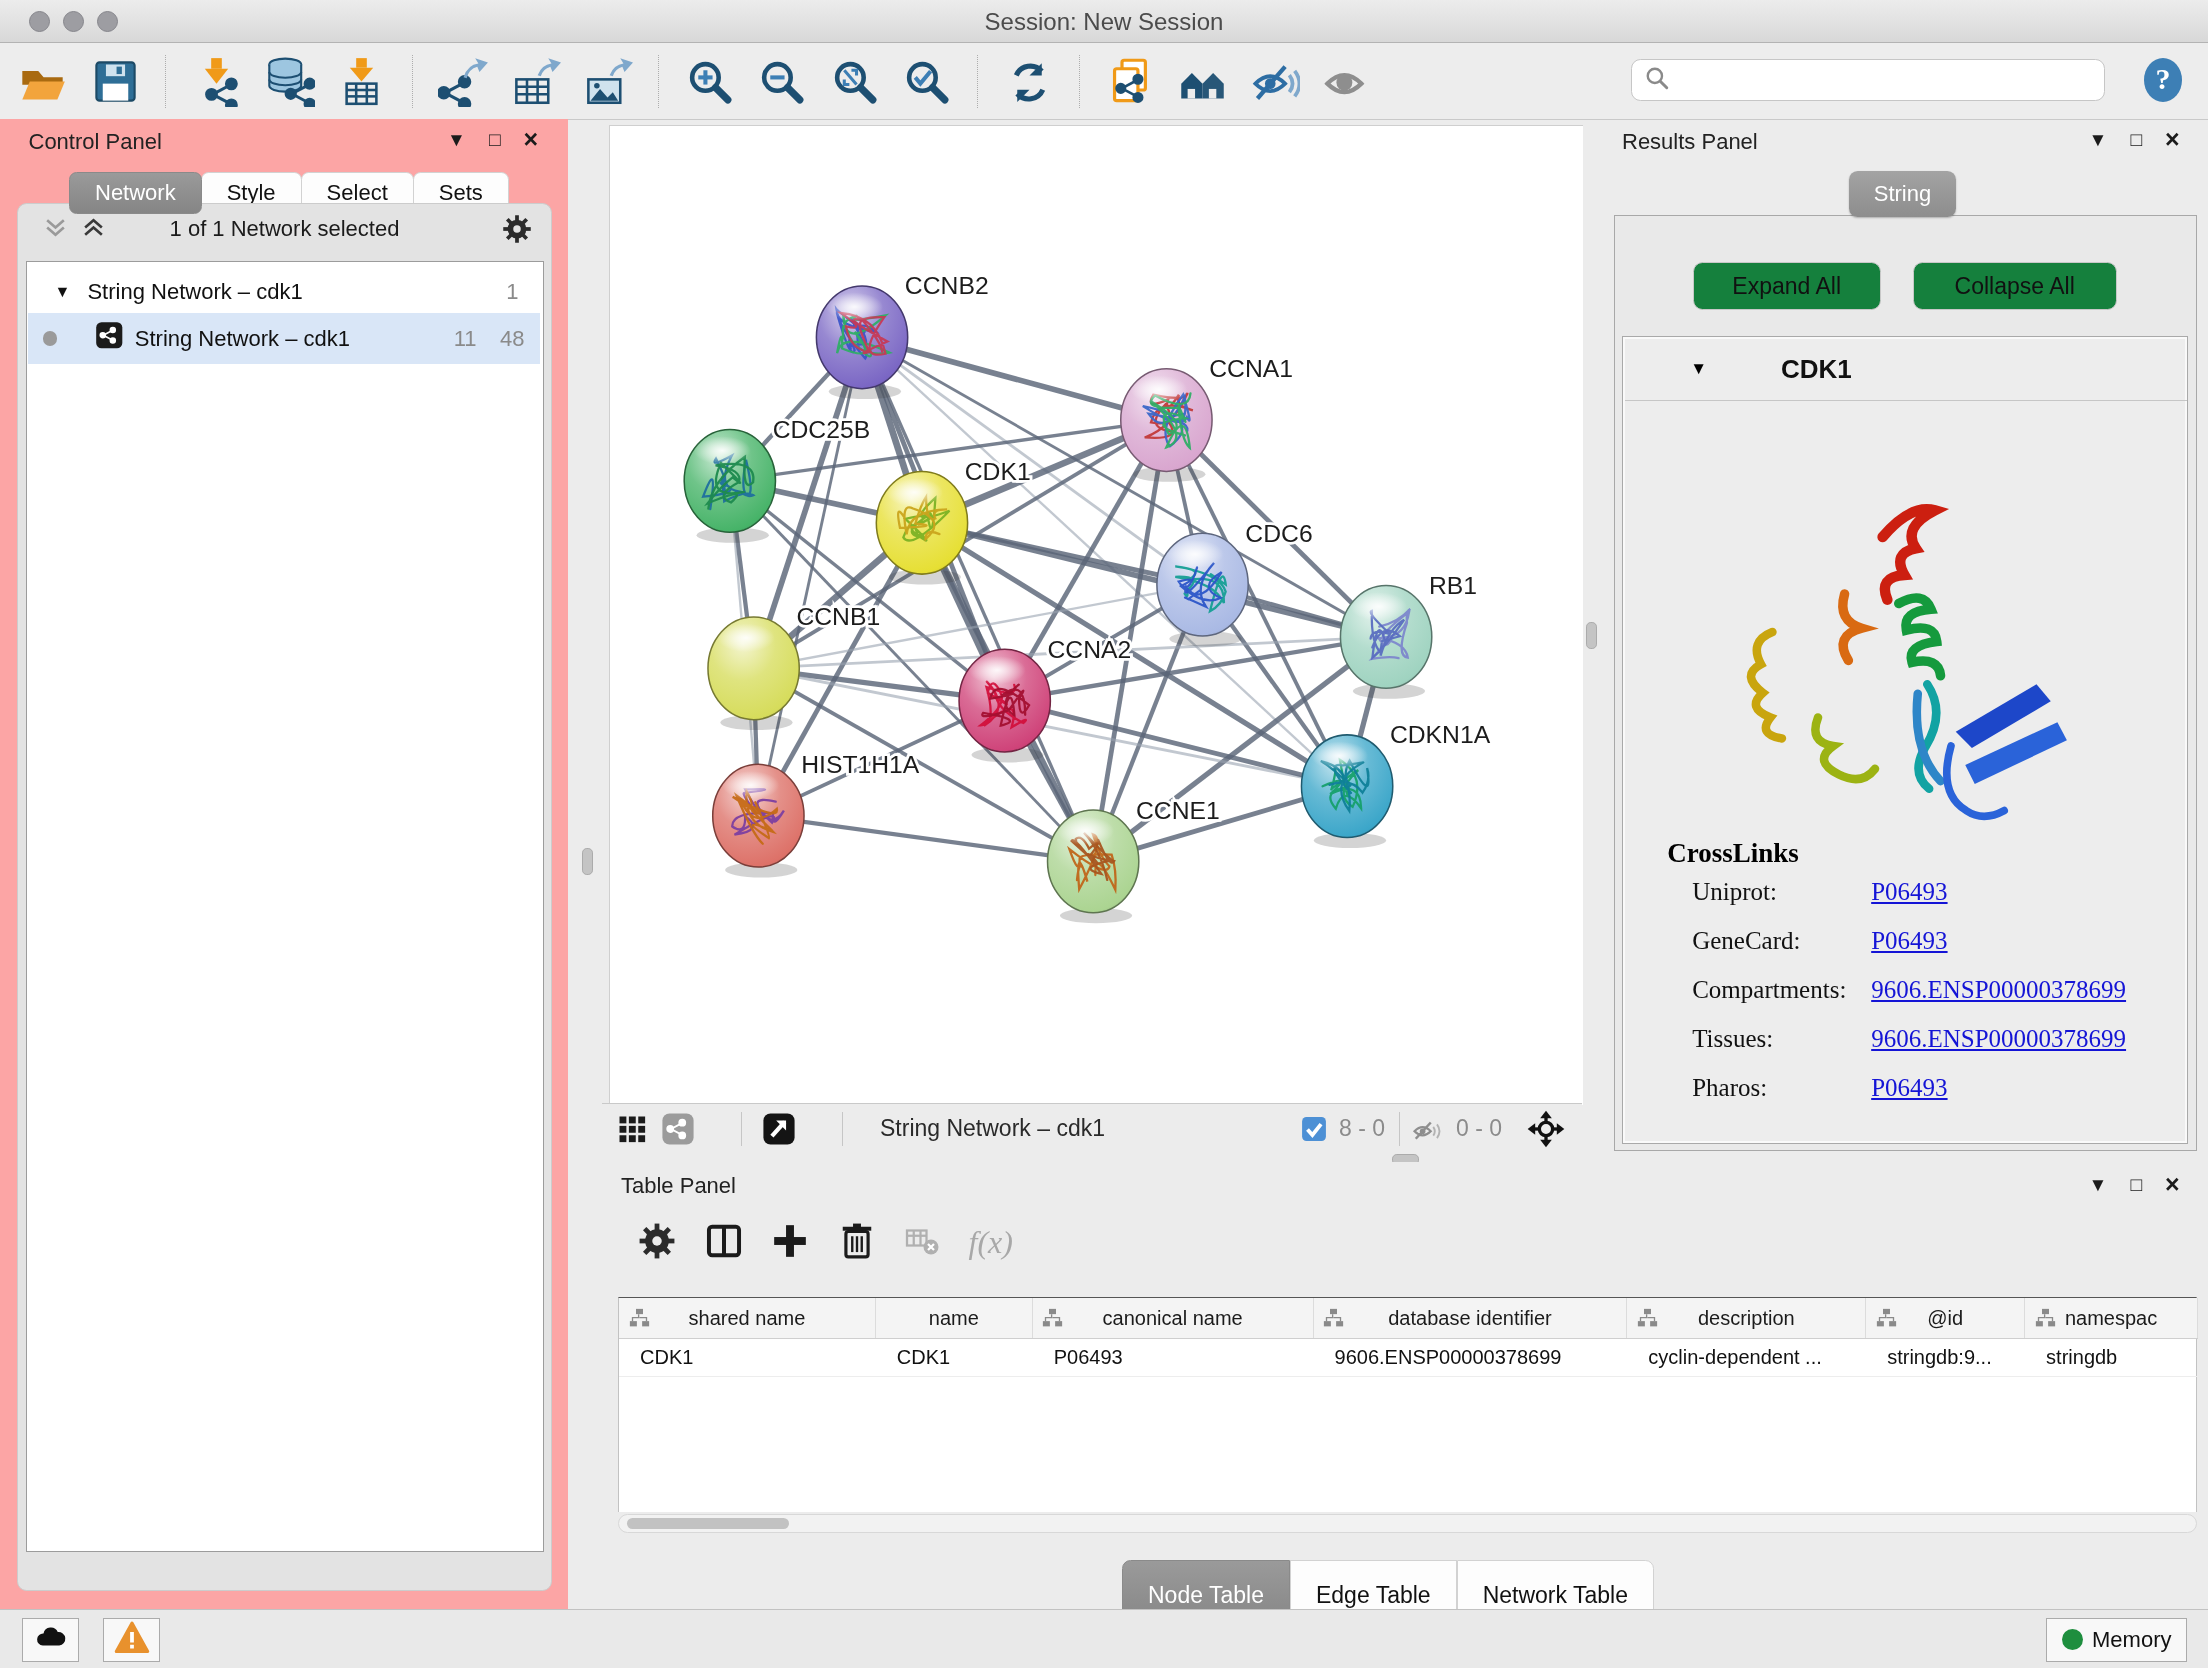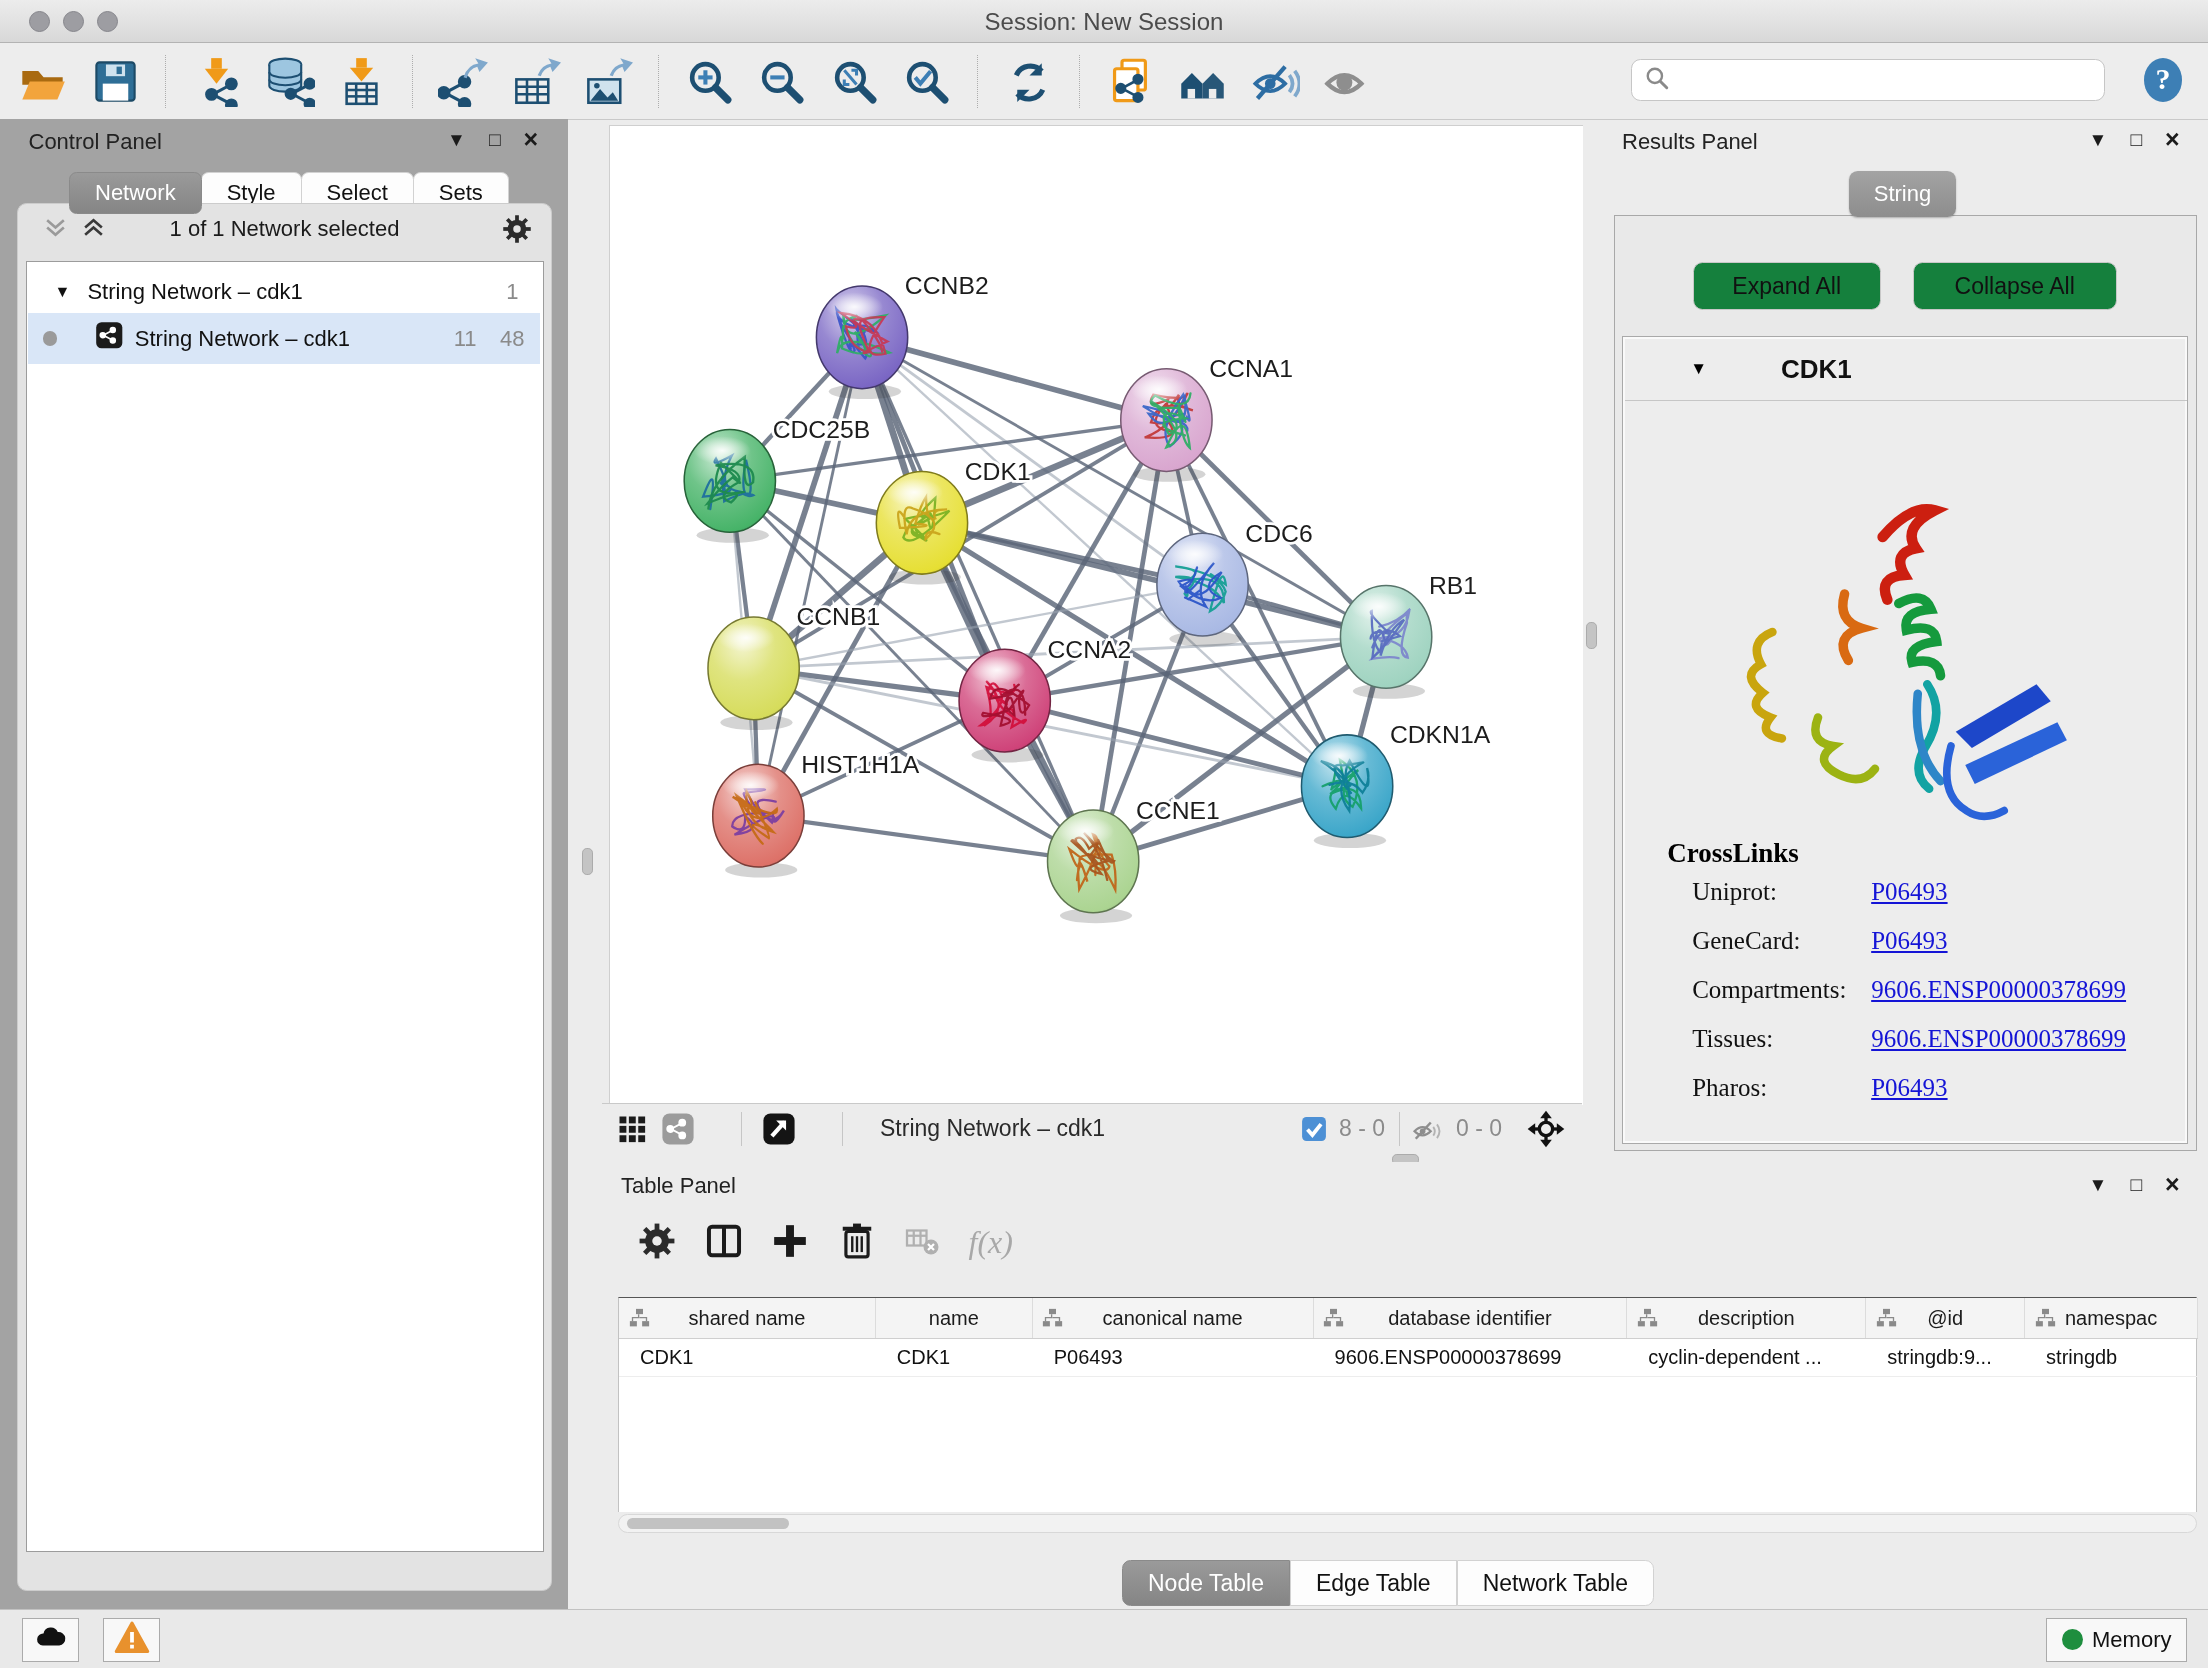--- a/index.html
+++ b/index.html
@@ -23,21 +23,21 @@
   #tb-search{position:absolute;right:103px;top:16px;width:474px;height:42px;background:#fff;
     border:1px solid #c6c6c6;border-radius:9.5px;display:flex;align-items:center;padding:0 11.4px;box-sizing:border-box;}
   #tb-search input{border:none;outline:none;font-size:21px;width:100%;background:transparent;}
   #tb-help{position:absolute;right:21px;top:13.3px;}
   
   .panel-title{font-size:22px;color:#222;}
   .panel-icons{position:absolute;display:flex;gap:23px;align-items:center;color:#1b1b1b;}
   .pi{font-size:19px;line-height:19px;color:#1b1b1b;}
   .pi.close{font-weight:bold;font-size:25px;}
   
-  #control-panel{position:absolute;left:0;top:119px;width:568px;height:1490px;background:#a3a3a3;}
+  #control-panel{position:absolute;left:0;top:119px;width:568px;height:1490px;background:#fca5a5;}
   #cp-tabs{position:absolute;left:69px;top:53px;height:44px;display:flex;}
   .tab{height:40px;display:flex;align-items:center;justify-content:center;font-size:22px;
     background:#fdfdfd;border:1px solid #d2d2d2;color:#111;border-radius:7.6px 7.6px 7.6px 7.6px;margin-right:-1px;}
   .tab.sel{background:linear-gradient(#9a9a9a,#858585);color:#fff;border-color:#8a8a8a;z-index:2;}
   #cp-box{position:absolute;left:17px;top:84px;width:533px;height:1386px;background:#e3e3e3;
     border:1px solid #cccccc;border-radius:9.5px;}
   #cp-selrow{position:absolute;left:0;top:0;width:100%;height:49px;display:flex;align-items:center;}
   #cp-summary{position:absolute;left:0;width:100%;text-align:center;font-size:22px;color:#1b1b1b;}
   #cp-list{position:absolute;left:7.6px;top:57px;width:516px;height:1289px;background:#ffffff;
     border:1px solid #9c9c9c;}
@@ -85,21 +85,21 @@
   .th{position:relative;height:40px;display:flex;align-items:center;justify-content:center;
     font-size:20px;color:#1b1b1b;border-right:1px solid #dcdcdc;box-sizing:border-box;overflow:hidden;}
   .th .tree-ico{position:absolute;left:9.5px;top:9.5px;}
   .tr{position:absolute;left:0;top:40px;height:38px;width:1579px;display:flex;border-bottom:1px solid #ededed;}
   .td{height:38px;display:flex;align-items:center;padding-left:21px;font-size:20px;color:#111;
     box-sizing:border-box;overflow:hidden;white-space:nowrap;}
   #tp-scroll{position:absolute;left:16px;top:352px;width:1579px;height:19px;background:#f2f2f2;
     border:1px solid #d8d8d8;border-radius:9.5px;box-sizing:border-box;}
   #tp-thumb{position:absolute;left:7.6px;top:2.9px;width:162px;height:11.4px;border-radius:5.7px;background:#c2c2c2;}
   #tp-tabs{position:absolute;left:520px;top:398px;display:flex;}
-  .tp-tab{height:44px;padding:0 25px;display:flex;align-items:center;justify-content:center;font-size:23px;
+  .tp-tab{height:44px;padding:12px 25px;display:flex;align-items:center;justify-content:center;font-size:23px;
     background:#fdfdfd;border:1px solid #d2d2d2;color:#111;}
   .tp-tab:first-child{border-radius:8.6px 0 0 8.6px;}
   .tp-tab:last-child{border-radius:0 8.6px 8.6px 0;}
   .tp-tab.sel{background:linear-gradient(#9a9a9a,#858585);color:#fff;border-color:#8a8a8a;}
   
   #statusbar{position:absolute;left:0;top:1609px;width:2208px;height:59px;background:#e9e9e9;border-top:1px solid #c2c2c2;}
   .sb-btn{position:absolute;top:7.6px;height:42px;background:#f8f8f8;border:1px solid #ababab;
     display:flex;align-items:center;justify-content:center;}
   #sb-memory{right:21px;width:139px;font-size:22px;color:#111;gap:9.5px;}
   .dot-green{width:21px;height:21px;border-radius:50%;background:#1e8e3e;}

